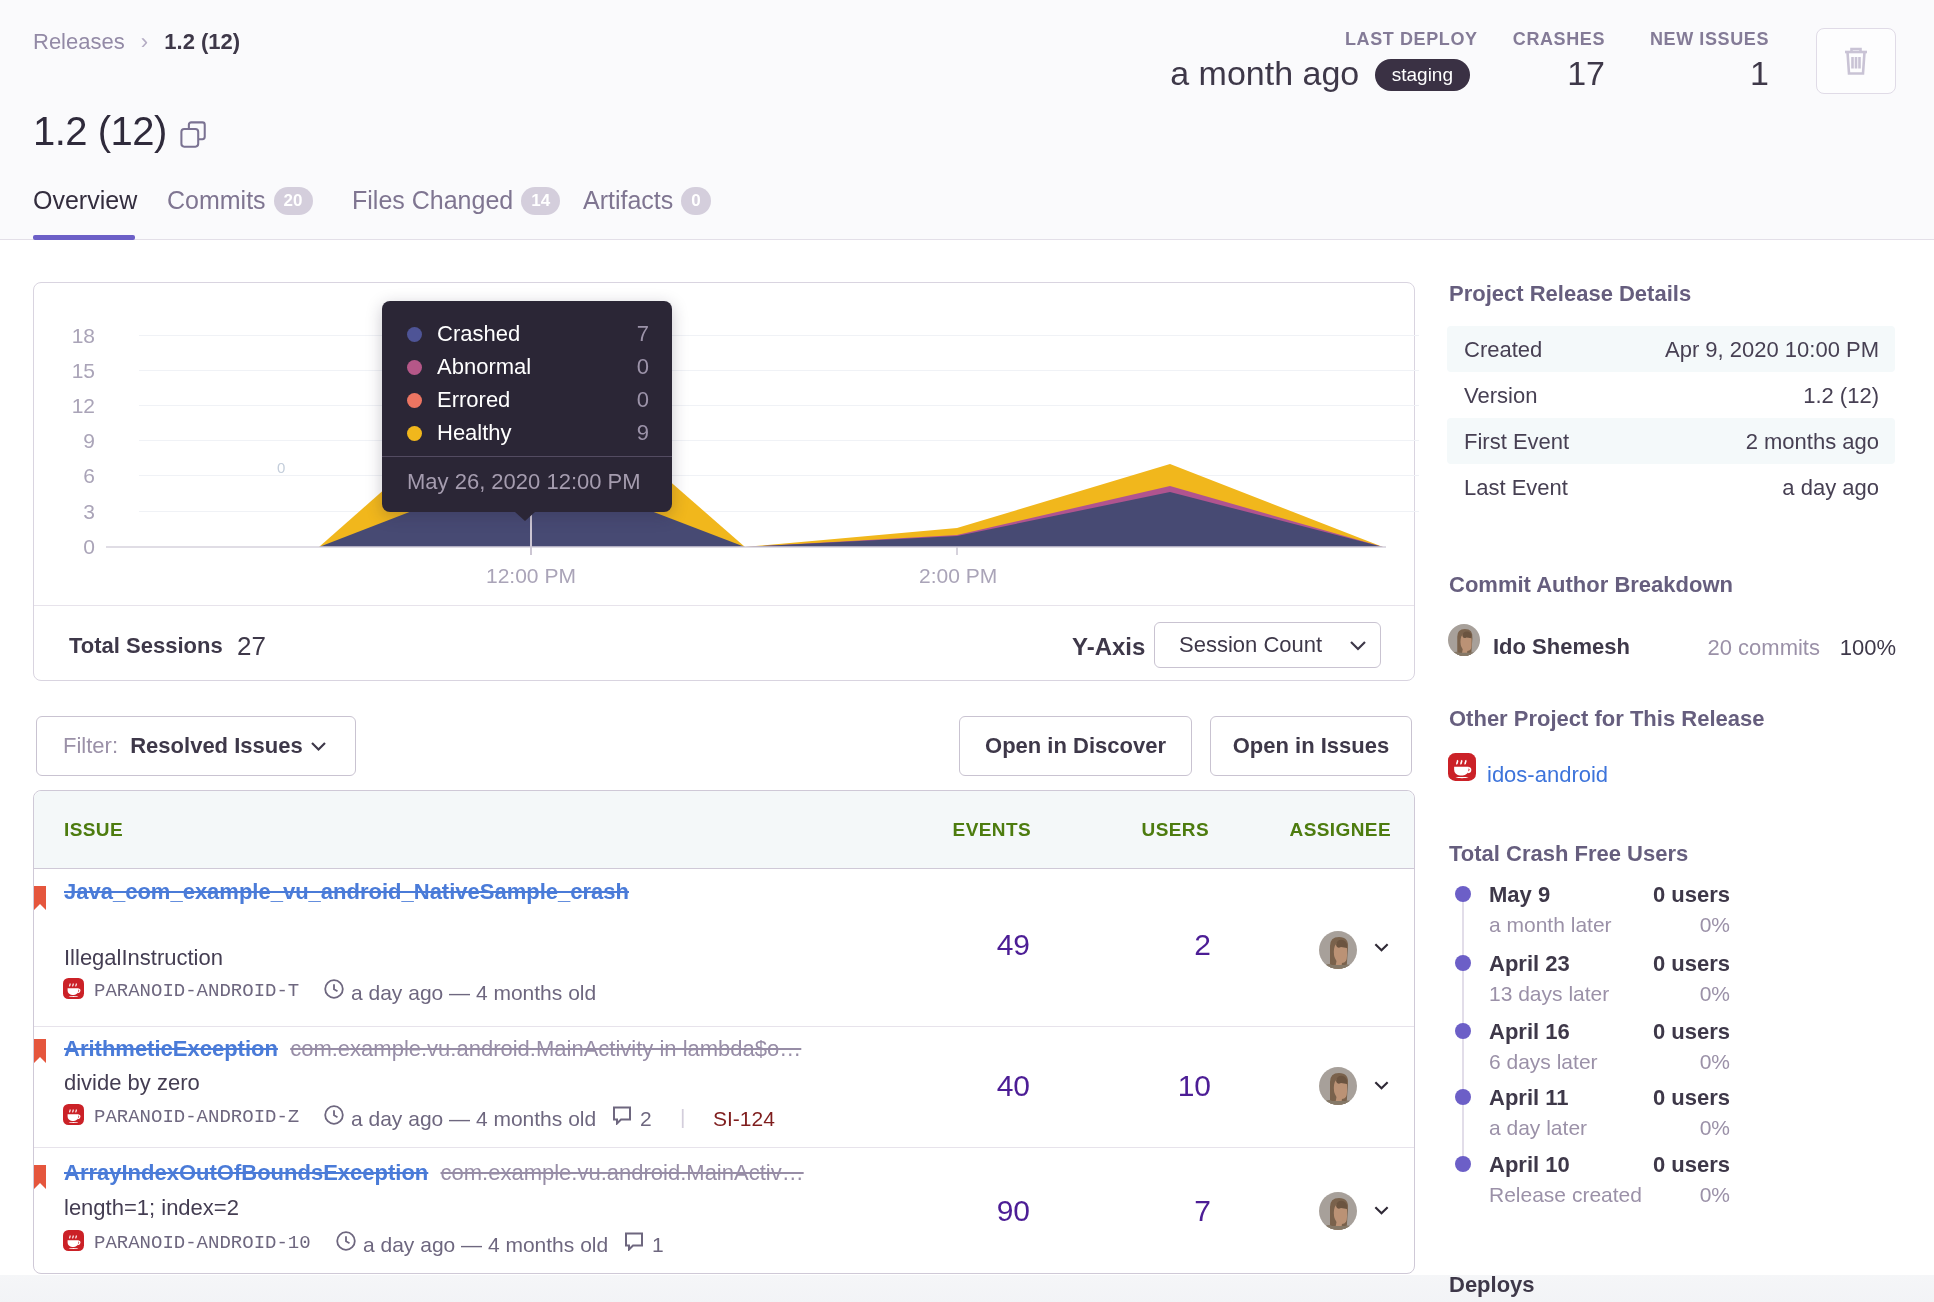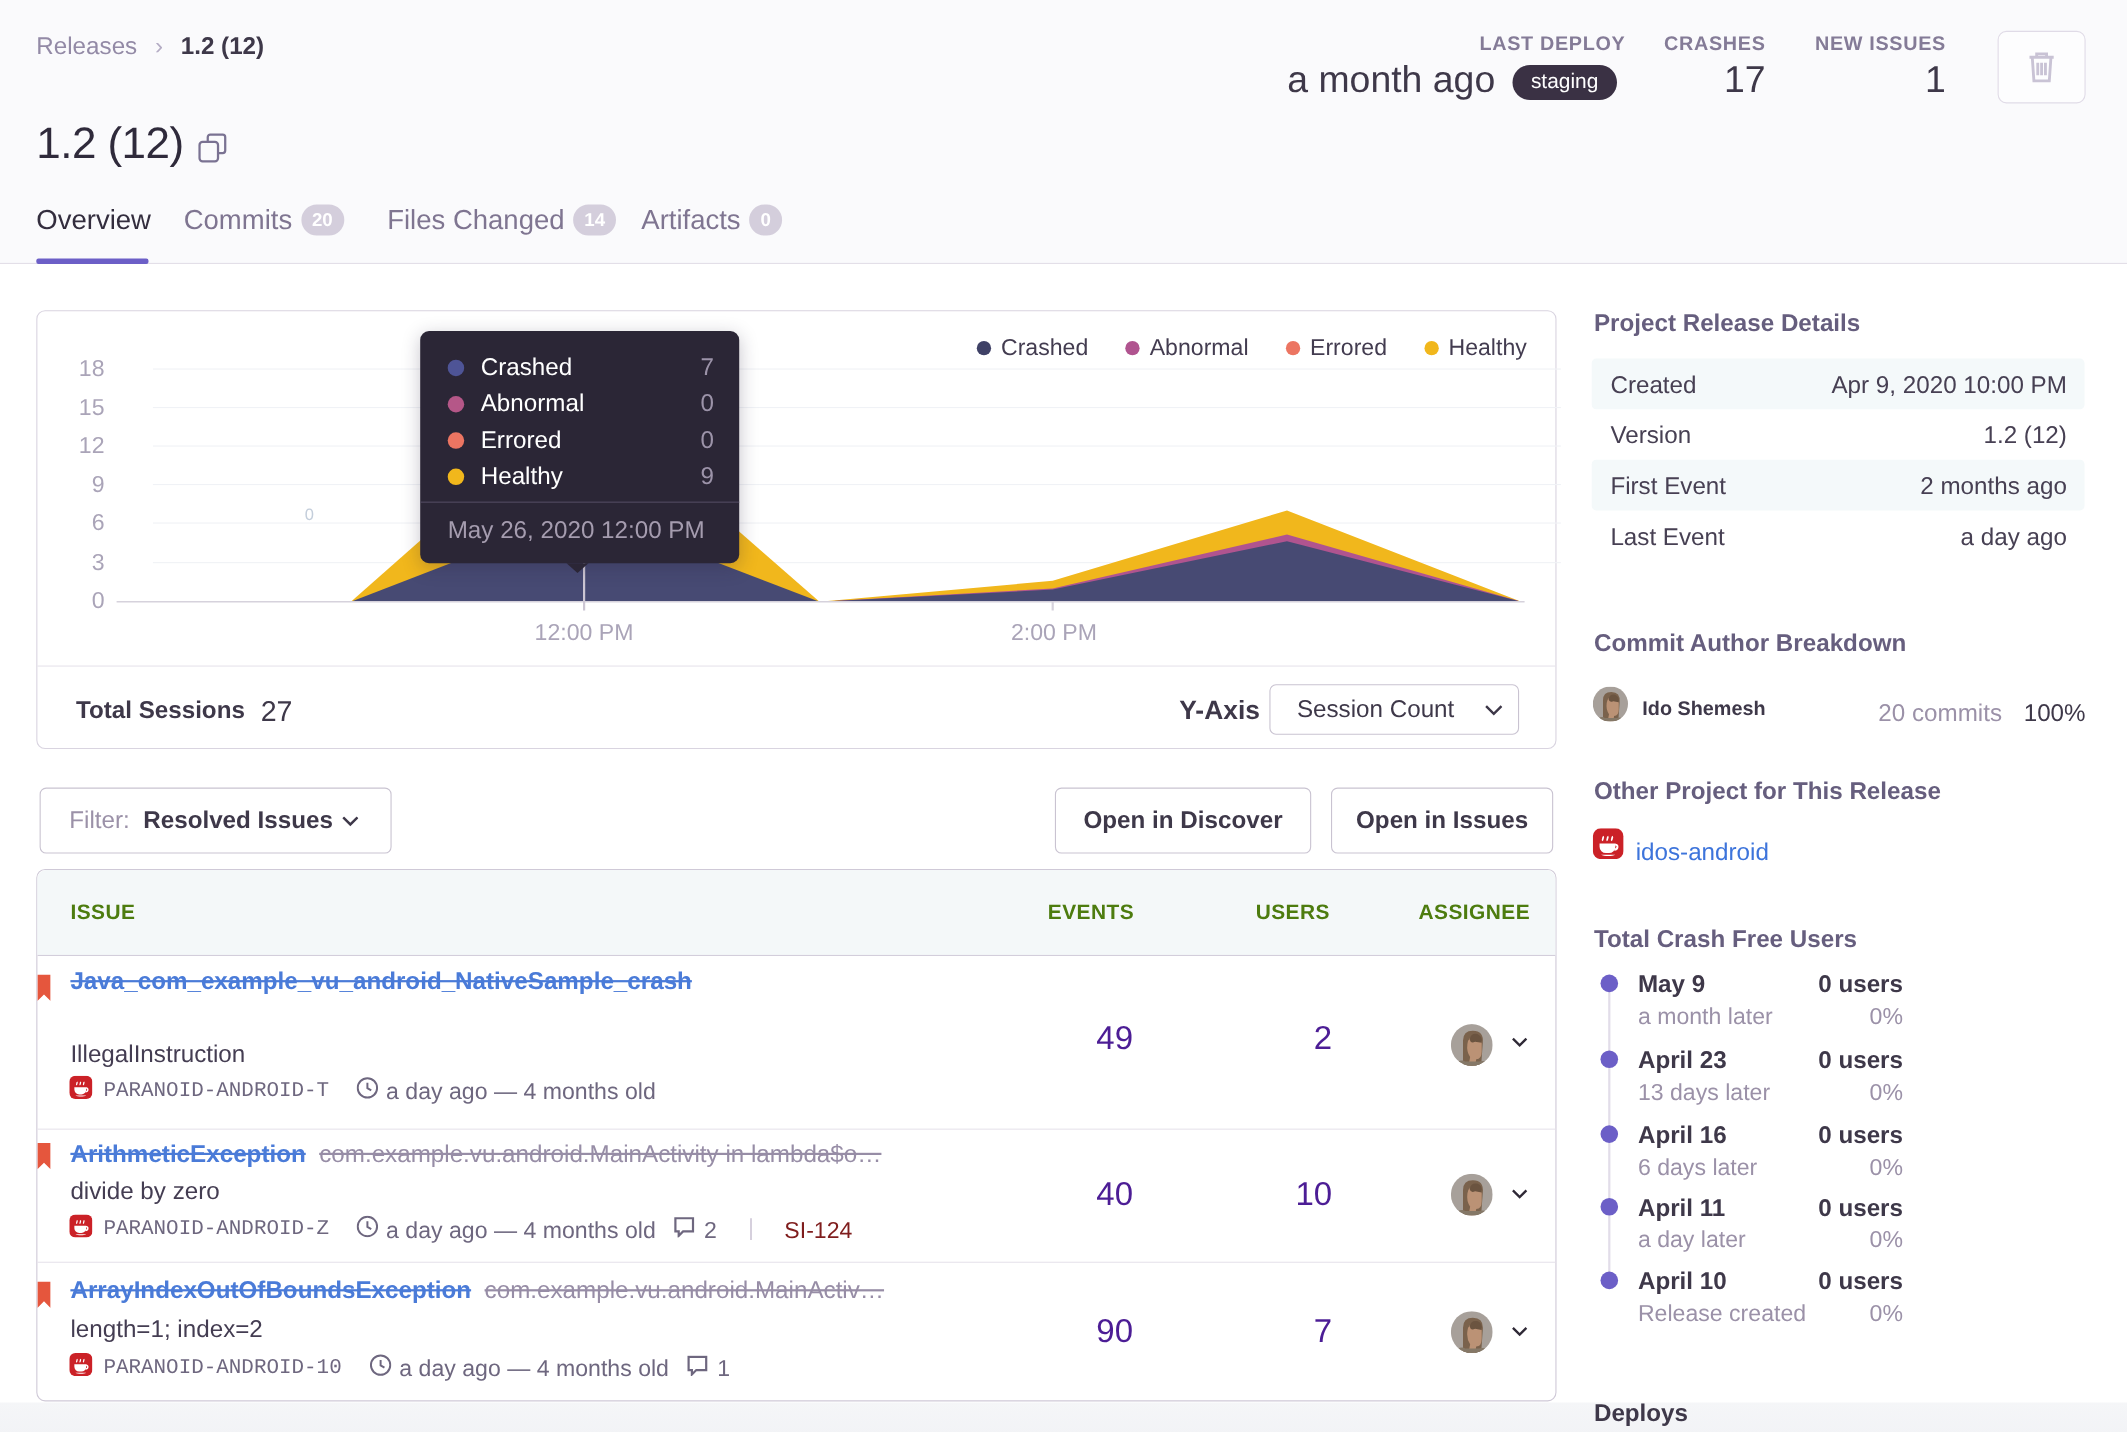--- a/index.html
+++ b/index.html
@@ -126,26 +126,20 @@
     <div class="tabs">
       <span class="tab" style="left:0; color:#332d3e;">Overview</span>
       <span class="tab" style="left:134px;">Commits<span class="badge">20</span></span>
       <span class="tab" style="left:319px;">Files Changed<span class="badge">14</span></span>
       <span class="tab" style="left:550px;">Artifacts<span class="badge">0</span></span>
     </div>
     <div class="tab-underline"></div>
   </div>
 
   <div class="card">
-    <div class="legend">
-      <span class="item"><span class="dot" style="background:#3f4166;"></span>Crashed</span>
-      <span class="item"><span class="dot" style="background:#b0548f;"></span>Abnormal</span>
-      <span class="item"><span class="dot" style="background:#ec7562;"></span>Errored</span>
-      <span class="item"><span class="dot" style="background:#f1b71c;"></span>Healthy</span>
-    </div>
 
     <div class="ylab" style="left:0; top:41px;">18</div>
     <div class="ylab" style="left:0; top:76px;">15</div>
     <div class="ylab" style="left:0; top:111px;">12</div>
     <div class="ylab" style="left:0; top:146px;">9</div>
     <div class="ylab" style="left:0; top:181px;">6</div>
     <div class="ylab" style="left:0; top:217px;">3</div>
     <div class="ylab" style="left:0; top:252px;">0</div>
     <div class="grid" style="top:52px;"></div>
     <div class="grid" style="top:87px;"></div>
@@ -367,21 +361,21 @@
     <svg width="32" height="32" viewBox="0 0 38 38">
         <g clip-path="url(#av1)">
           <rect width="38" height="38" fill="#a7a09a"></rect>
           <path d="M11 38 V15 q0 -9 9 -9 q10 0 9 11 l-1.5 21 z" fill="#7a624c"></path>
           <path d="M22 11 q6 0 6 7 v7 q0 7 -5 7 l-1 6 h-6 l1.5 -8 q-3.5 -5 -2.5 -12 q1 -7 7 -7z" fill="#bb9275"></path>
           <path d="M24 9 q5 2 4 8 l-6 -1 q-4 2 -5 -2 q1 -6 7 -5z" fill="#6b5440"></path>
           <path d="M0 38 q9 -7 13 -4 l12 0 q7 -2 13 4 z" fill="#857867"></path>
         </g>
       </svg>
   </div>
-  <div class="abs" style="left:1493px; top:634px; font-size:18px; font-weight:bold; color:#3e3849;">Ido Shemesh</div>
+  <div class="abs" style="left:1493px; top:634px; font-size:22px; font-weight:bold; color:#3e3849;">Ido Shemesh</div>
   <div class="abs r" style="left:1620px; top:635px; width:200px; font-size:22px; color:#9b91a8;">20 commits</div>
   <div class="abs r" style="left:1796px; top:635px; width:100px; font-size:22px; color:#3e3849;">100%</div>
 
   <div class="side-h" style="top:706px;">Other Project for This Release</div>
   <svg class="abs" style="left:1448px; top:753px;" width="28" height="28" viewBox="0 0 21 21">
       <rect width="21" height="21" rx="5.5" fill="#cb2127"></rect>
       <path d="M4.6 10.3 h10.8 v2.2 a4.4 4.4 0 0 1 -4.4 4.4 h-2 a4.4 4.4 0 0 1 -4.4 -4.4 z" fill="#fff"></path>
       <path d="M15.2 11.2 c2.2 -.4 2.4 3.2 -.6 3.4" fill="none" stroke="#fff" stroke-width="1.3"></path>
       <path d="M5.6 18 c2 1.2 7.8 1.2 9.8 0 z" fill="#fff"></path>
       <path d="M6.9 8.4 c-.9-.9 .9-1.7 0-2.9 M10 8.4 c-.9-.9 .9-1.7 0-2.9 M13.1 8.4 c-.9-.9 .9-1.7 0-2.9" fill="none" stroke="#fff" stroke-width="1.2"></path>

